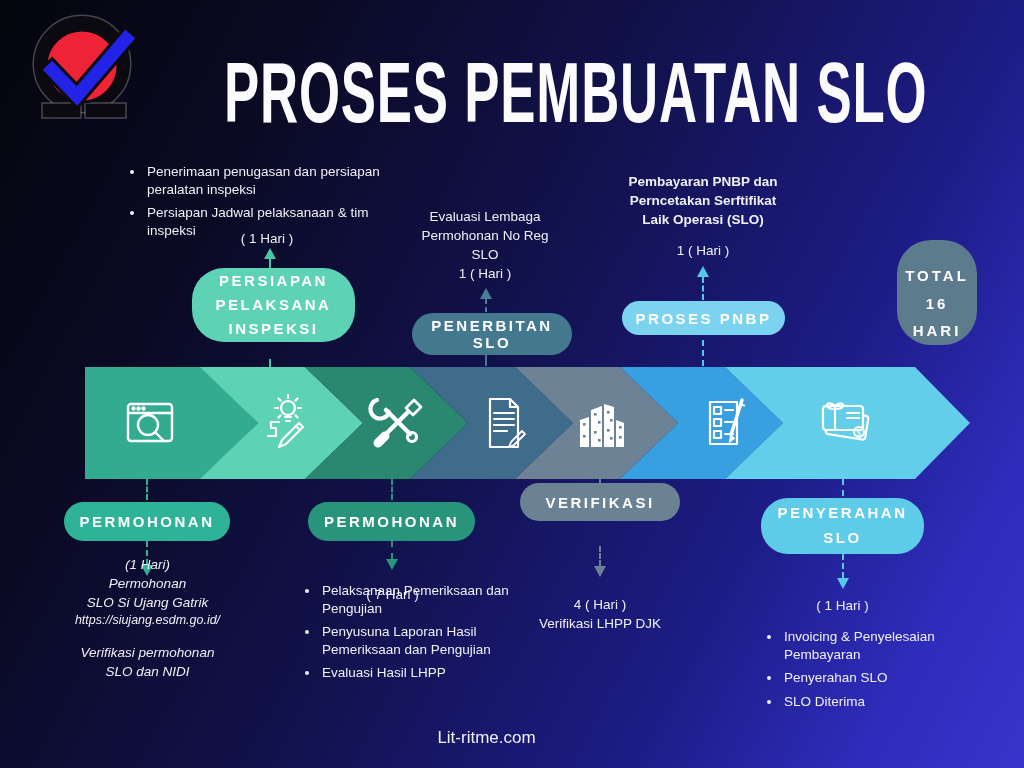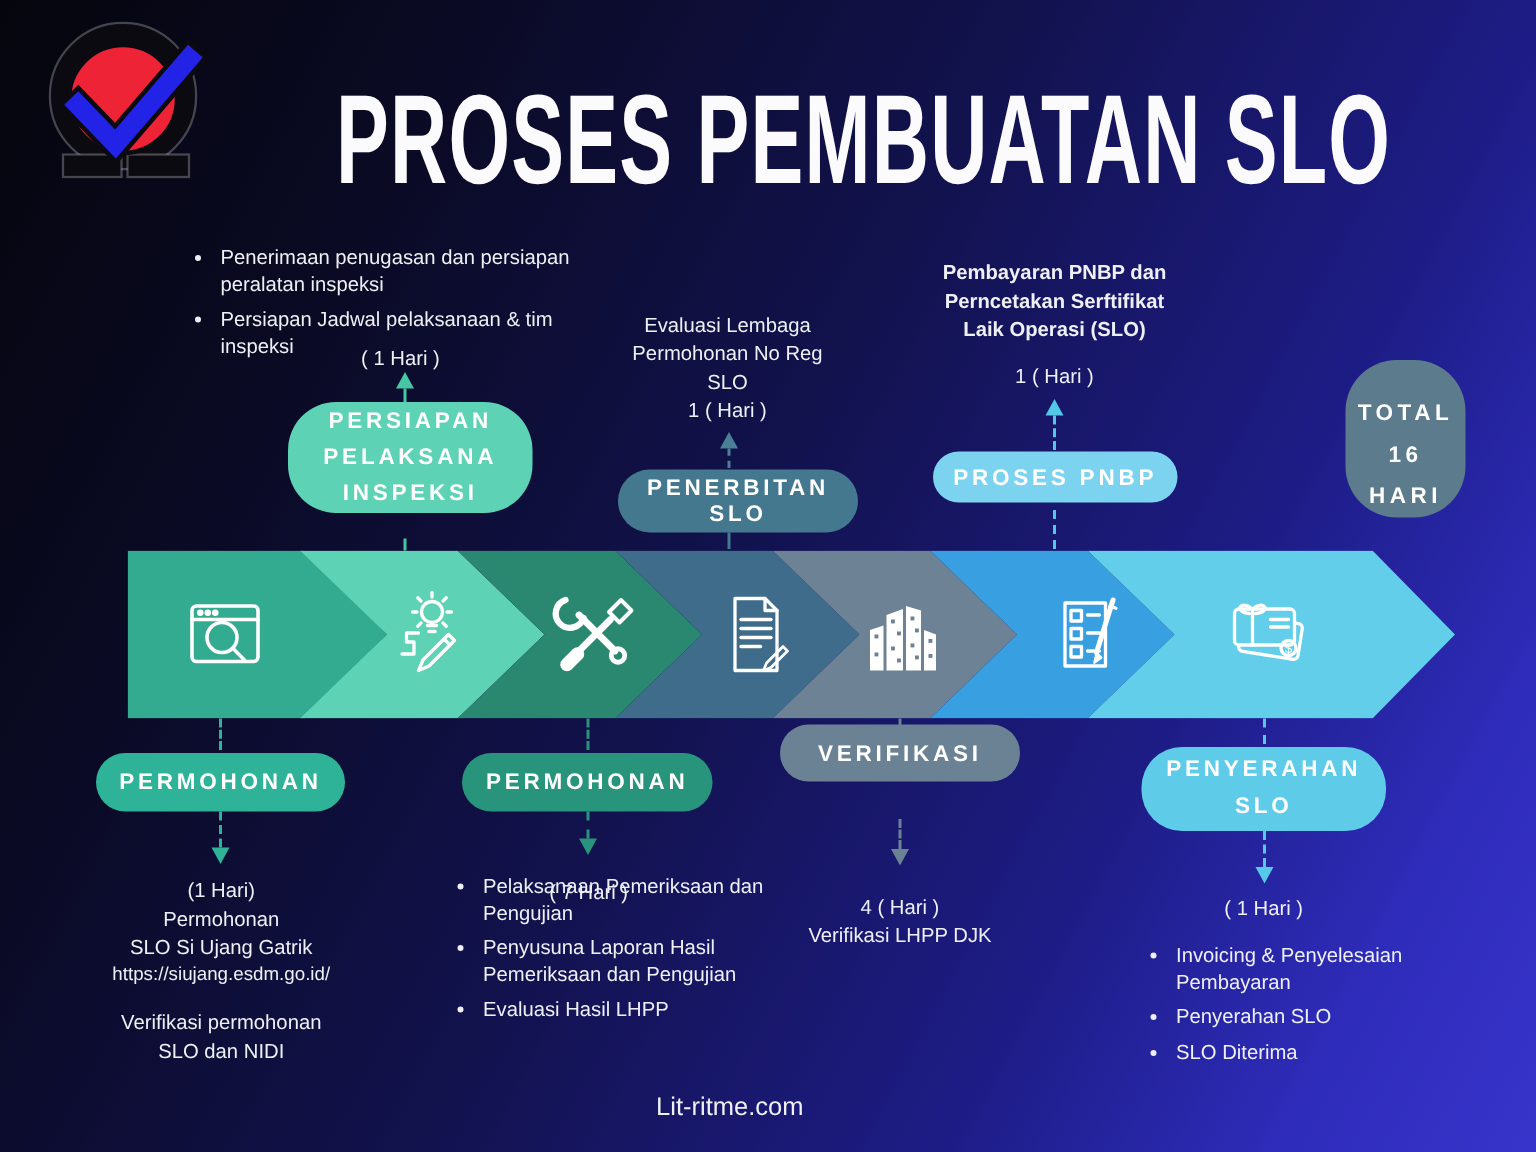--- a/index.html
+++ b/index.html
@@ -214,21 +214,21 @@
       </svg>
     </div>
   </div>
 
   <div class="abs vdash" style="left:146px;top:479px;height:21px;color:#2eb398;"></div>
   <div class="abs pill" style="left:64px;top:502px;width:166px;height:39px;border-radius:20px;background:#2eb398;">
     <span>PERMOHONAN</span>
   </div>
   <div class="abs vdash" style="left:146px;top:541px;height:24px;color:#2eb398;"></div>
   <div class="abs arr-down" style="left:141px;top:565px;color:#2eb398;"></div>
-  <div class="abs note" style="left:55px;top:584px;width:185px;">
+  <div class="abs note" style="left:55px;top:555px;width:185px;font-style:italic;">
     <div>(1 Hari)</div>
     <div>Permohonan</div>
     <div>SLO Si Ujang Gatrik</div>
     <div class="note-sm">https://siujang.esdm.go.id/</div>
     <div style="height:13px;"></div>
     <div>Verifikasi permohonan</div>
     <div>SLO dan NIDI</div>
   </div>
 
   <div class="abs vdash" style="left:391px;top:479px;height:21px;color:#28947b;"></div>

